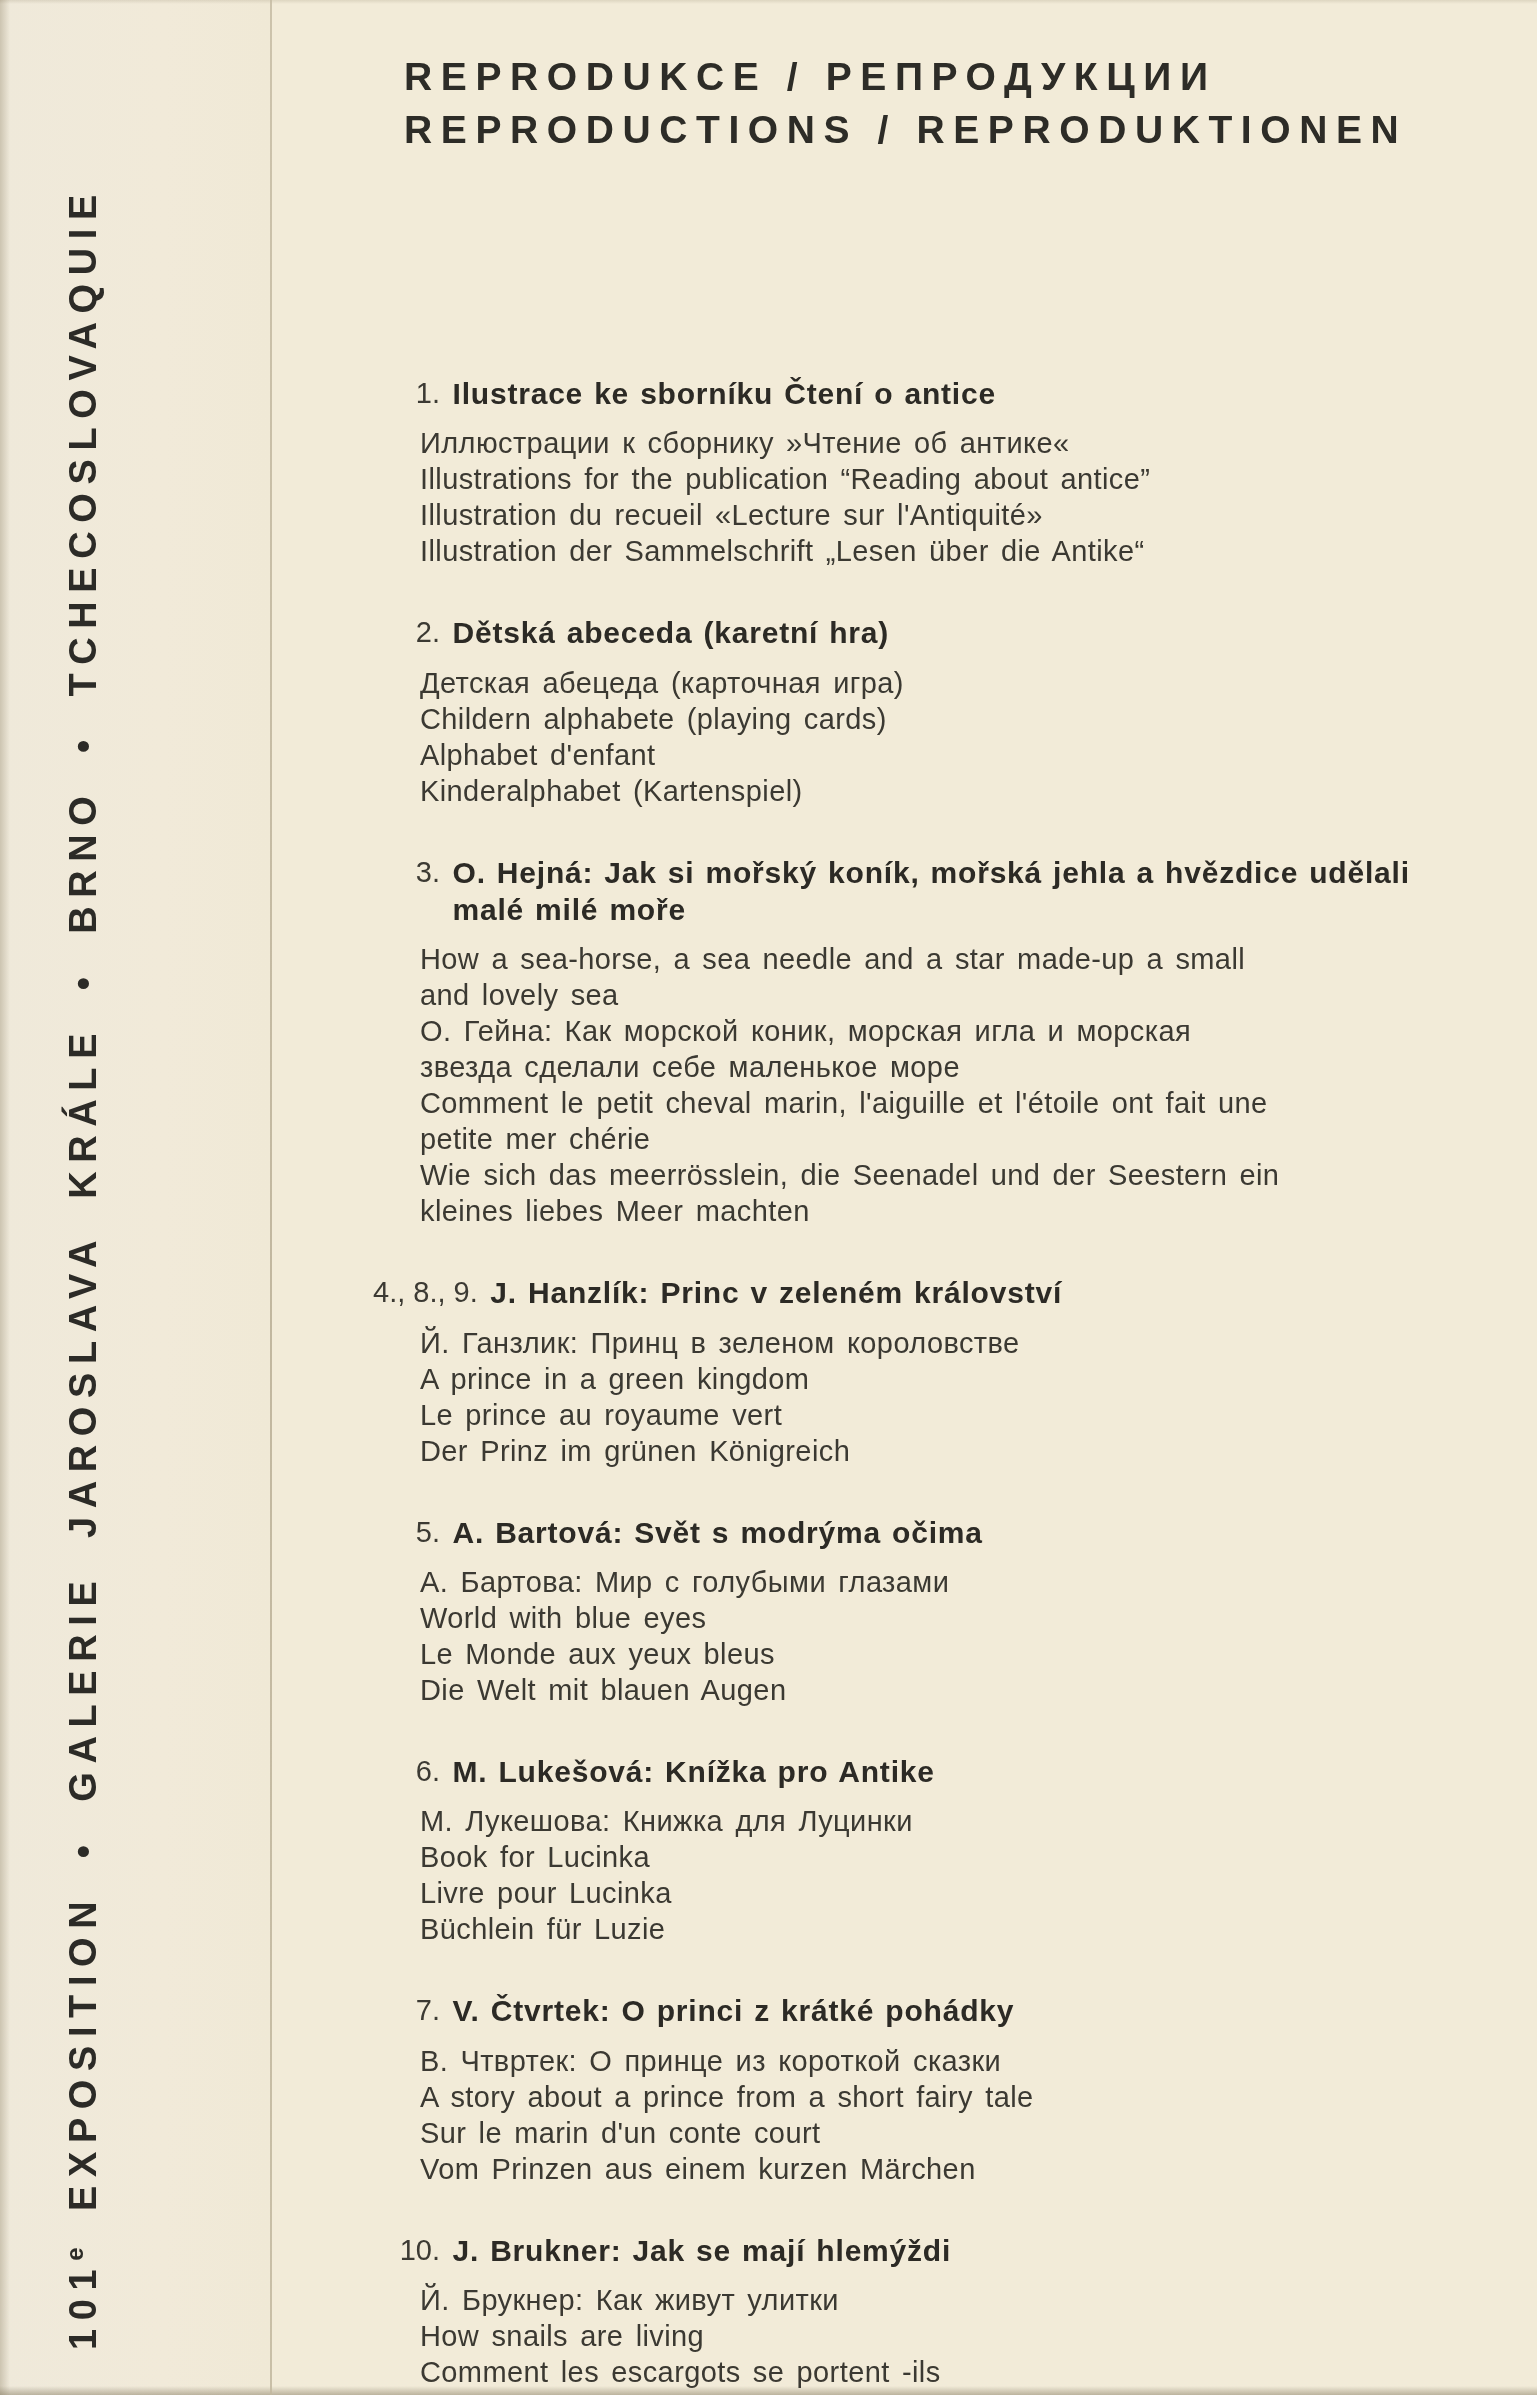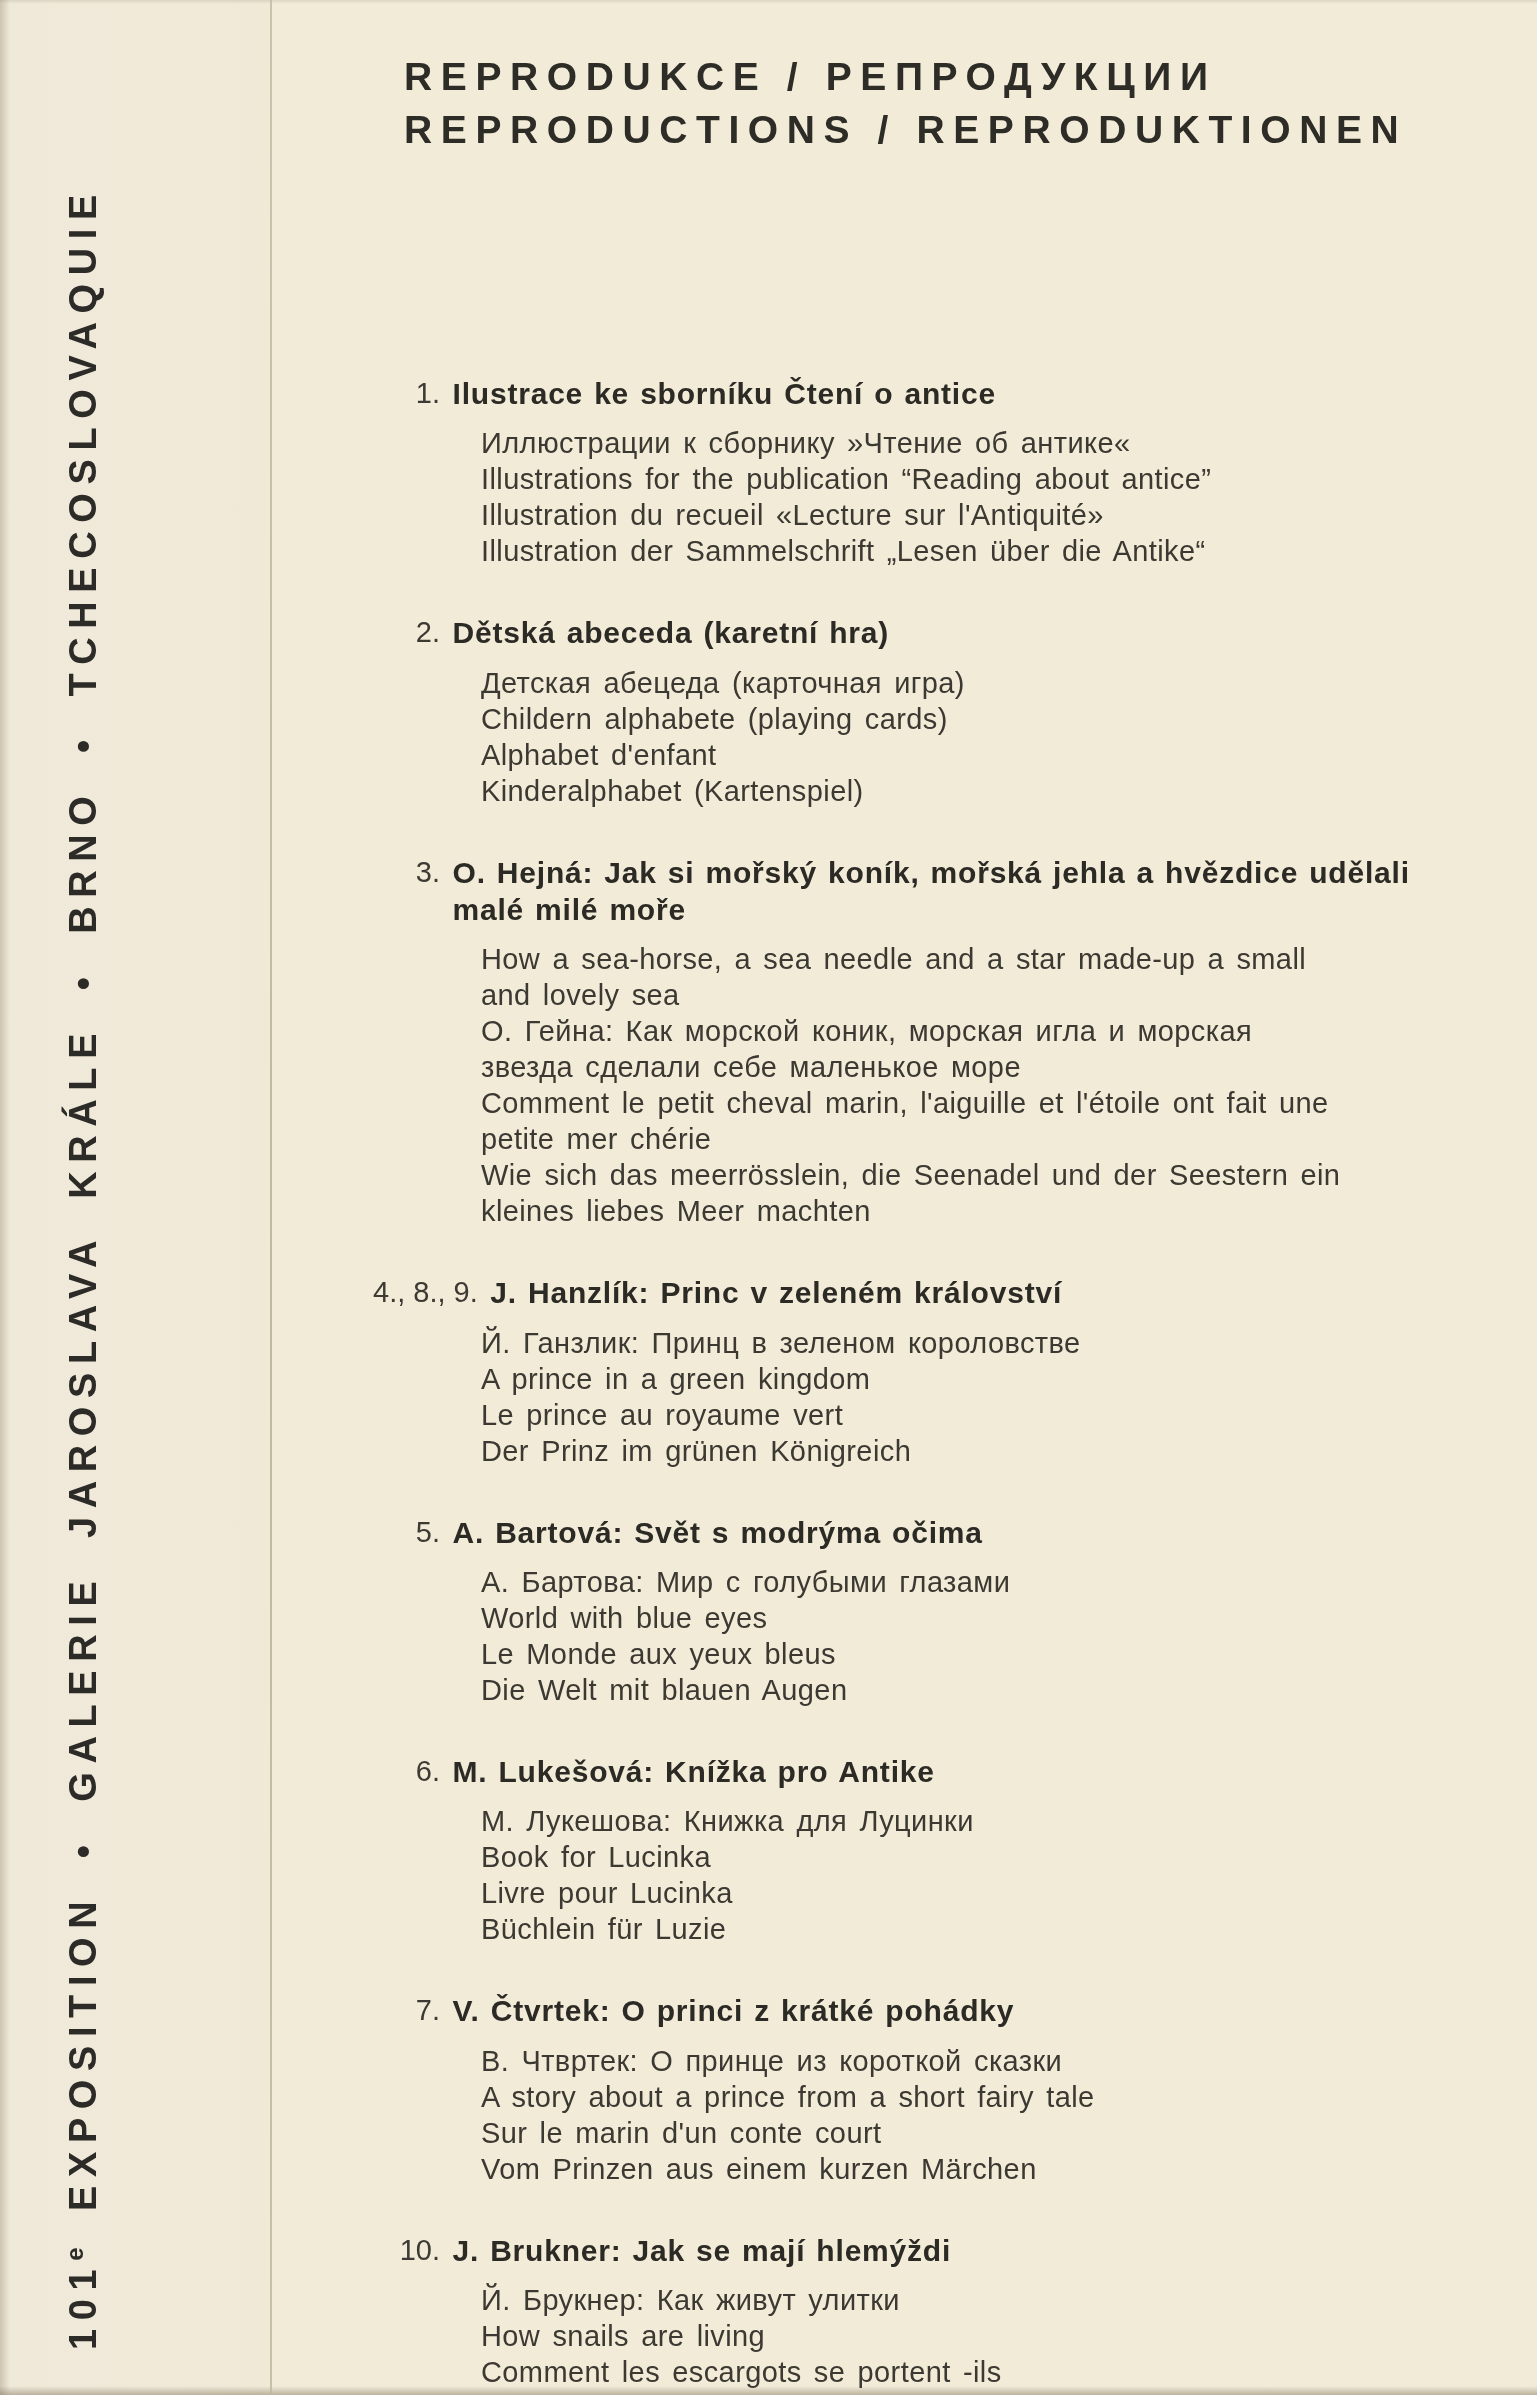--- a/index.html
+++ b/index.html
@@ -97,21 +97,21 @@
   .item-title {
     font-weight: bold;
     font-size: 30px;
     line-height: 37px;
     letter-spacing: 0.8px;
     word-spacing: 1.9px;
     color: #2c2a25;
     white-space: pre-line;
   }
   .item-translations {
-    margin-left: 108px;
+    margin-left: 47px;
     margin-top: 13.4px;
   }
   .translation-line {
     font-size: 29px;
     line-height: 36px;
     letter-spacing: 0.4px;
     word-spacing: 3.8px;
     color: #3b3932;
     white-space: pre-line;
   }

